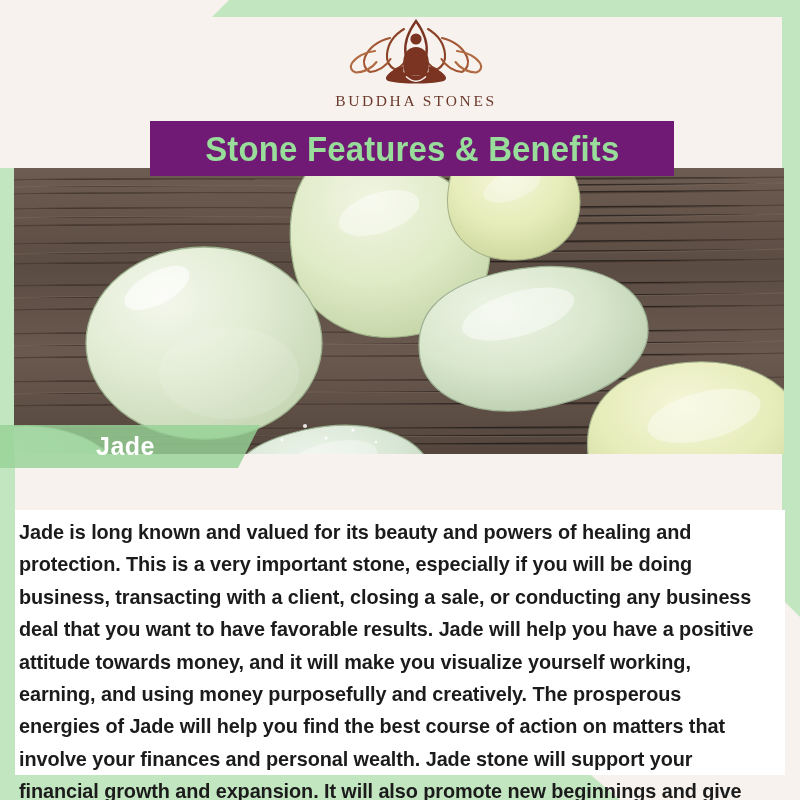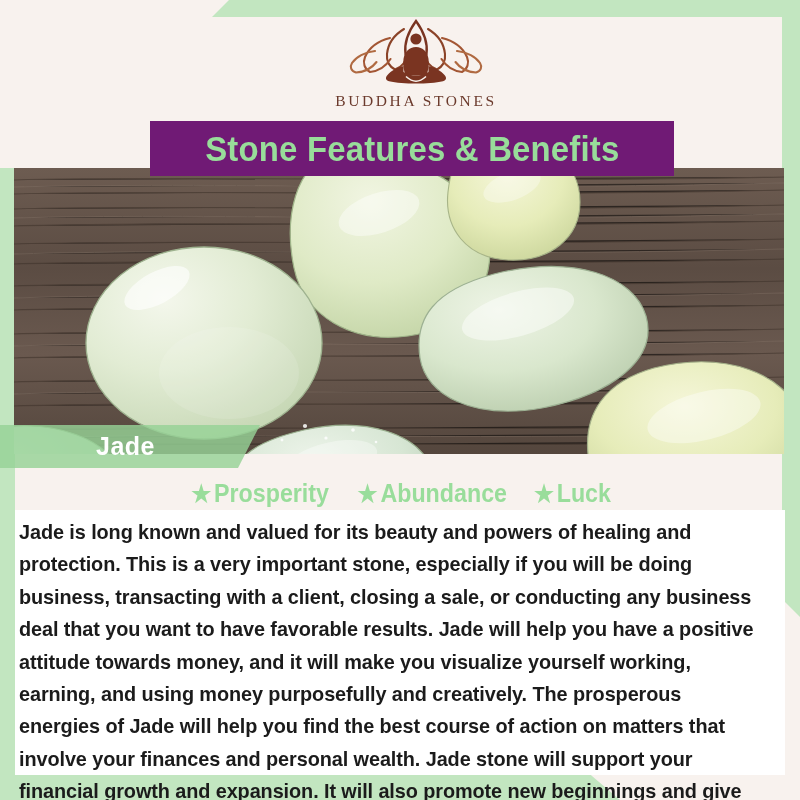--- a/index.html
+++ b/index.html
@@ -319,23 +319,18 @@
           <circle cx="362" cy="274" r="1.3"></circle>
         </g>
       </g>
     </svg>
   </div>
 
   <div id="jade-label">
     <span id="jade-label-text">Jade</span>
   </div>
 
-  <div id="benefits">
-    <span class="benefit"><span class="star">★</span><span>Prosperity</span></span>
-    <span class="benefit"><span class="star">★</span><span>Abundance</span></span>
-    <span class="benefit"><span class="star">★</span><span>Luck</span></span>
-  </div>
 
   <div id="body-copy">
     <div id="body-text">Jade is long known and valued for its beauty and powers of healing and protection. This is a very important stone, especially if you will be doing business, transacting with a client, closing a sale, or conducting any business deal that you want to have favorable results. Jade will help you have a positive attitude towards money, and it will make you visualize yourself working, earning, and using money purposefully and creatively. The prosperous energies of Jade will help you find the best course of action on matters that involve your finances and personal wealth. Jade stone will support your financial growth and expansion. It will also promote new beginnings and give you the guidance that you need to be successful and wealthy!</div>
   </div>
 
 </div>
 
 </body></html>

